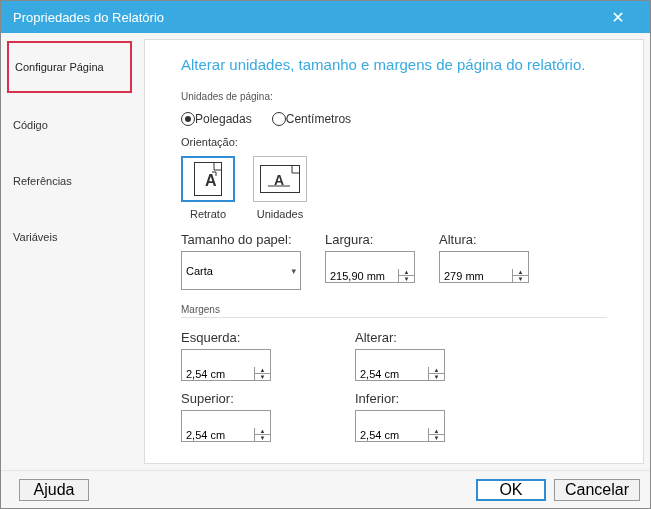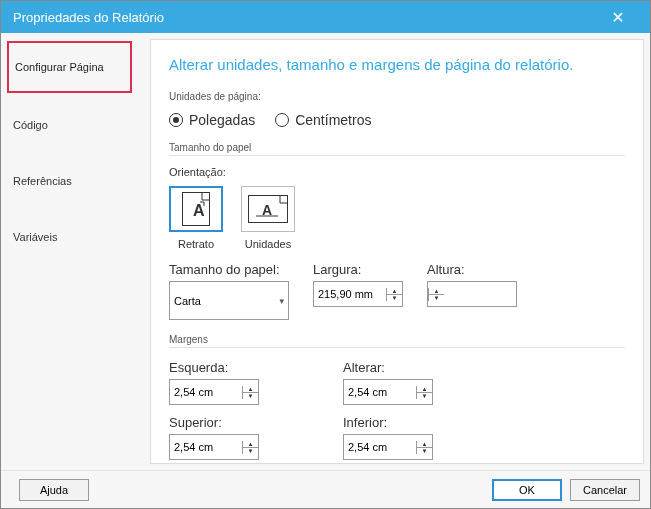--- a/index.html
+++ b/index.html
@@ -5,47 +5,47 @@
 * { box-sizing: border-box; margin: 0; padding: 0; font-family: "Segoe UI", Tahoma, sans-serif; }
 body { background: #fff; }
 .dialog { width: 651px; height: 509px; border: 1px solid #888; display: flex; flex-direction: column; }
 .titlebar { height: 32px; background: #38aae1; color: #fff; display: flex; align-items: center; padding: 12px 12px; font-size: 13px; }
 .titlebar .title { flex: 1; }
 .close-btn { width: 40px; height: 32px; display: flex; align-items: center; justify-content: center; cursor: pointer; font-size: 16px; font-weight: 300; }
 .body { flex: 1; display: flex; background: #f6f6f6; min-height: 0; }
 .sidebar { width: 137px; padding: 8px 6px; }
 .side-item { padding: 18px 6px; font-size: 11px; color: #333; margin-bottom: 8px; cursor: pointer; }
 .side-item.active { border: 2px solid #d9304c; color: #222; }
-.content { flex: 1; background: #fff; border: 1px solid #ddd; margin: 6px 6px 6px 12px; padding: 16px 18px; overflow: auto; }
+.content { flex: 1; background: #fff; border: 1px solid #ddd; margin: 6px 6px 6px 6px; padding: 16px 36px; overflow: auto; }
 .heading { font-size: 15px; color: #38aae1; margin-bottom: 18px; font-weight: 400; }
 .section-label { font-size: 10px; color: #555; margin-bottom: 10px; }
 .section-divider { margin-top: 14px; border-bottom: 1px solid #e0e0e0; padding-bottom: 2px; }
 .radio-row { display: flex; gap: 20px; margin-bottom: 6px; }
-.radio { display: flex; align-items: center; gap: 6px; font-size: 14px; color: #333; cursor: pointer; justify-content: center; }
+.radio { display: flex; align-items: center; font-size: 12px; color: #333; cursor: pointer; justify-content: center; }
 .radio .dot { width: 14px; height: 14px; border: 1px solid #333; border-radius: 50%; position: relative; }
 .radio.selected .dot::after { content: ""; position: absolute; top: 3px; left: 3px; width: 6px; height: 6px; background: #333; border-radius: 50%; }
 .orientation-row { display: flex; gap: 18px; margin-top: 8px; }
 .orient-opt { text-align: center; font-size: 11px; color: #333; cursor: pointer; }
 .orient-box { width: 54px; height: 46px; border: 1px solid #bbb; display: flex; align-items: center; justify-content: center; margin-bottom: 6px; background: #fff; }
 .orient-opt.selected .orient-box { border: 2px solid #2f8dd6; }
 .orient-box svg { display: block; }
 .field-row { display: flex; gap: 24px; margin-top: 12px; flex-wrap: wrap; }
 .field { display: flex; flex-direction: column; }
 .field-label { font-size: 13px; color: #333; margin-bottom: 4px; }
 .select { width: 120px; height: 39px; border: 1px solid #999; background: #fff; font-size: 11px; padding: 0 4px; display: flex; align-items: center; justify-content: space-between; cursor: pointer; }
 .select .chev { font-size: 9px; color: #555; }
-.spin { width: 90px; height: 26px; border: 1px solid #999; background: #fff; display: flex; align-items: center; }
+.spin { width: 90px; height: 32px; border: 1px solid #999; background: #fff; display: flex; align-items: flex-end; }
 .spin input { border: none; flex: 1; font-size: 11px; padding: 0 4px; outline: none; width: 60px; background: transparent; }
 .spin .arrows { width: 16px; border-left: 1px solid #999; display: flex; flex-direction: column; }
 .spin .arrows div { flex: 1; display: flex; align-items: center; justify-content: center; font-size: 6px; color: #333; cursor: pointer; border-bottom: 1px solid #999; line-height: 1; }
 .spin .arrows div:last-child { border-bottom: none; }
 .margins-grid { display: grid; grid-template-columns: 150px 150px; column-gap: 24px; row-gap: 10px; margin-top: 12px; }
 .footer { height: 38px; background: #f6f6f6; display: flex; align-items: center; padding: 0 10px; border-top: 1px solid #e5e5e5; }
 .footer .spacer { flex: 1; }
-.btn { min-width: 70px; height: 22px; border: 1px solid #999; background: #f2f2f2; font-size: 11px; display: flex; align-items: center; justify-content: center; cursor: pointer; margin-left: 8px; padding: 0 10px; }
+.btn { min-width: 70px; height: 22px; border: 1px solid #999; background: #f2f2f2; font-size: 16px; display: flex; align-items: center; justify-content: center; cursor: pointer; margin-left: 8px; padding: 0 10px; }
 .btn.primary { border: 2px solid #2f8dd6; color: #000; background: #fff; }
 </style>
 </head>
 <body>
 
 <div class="dialog">
   <div class="titlebar">
     <span class="title">Propriedades do Relatório</span>
     <div class="close-btn">
       <span>✕</span>
@@ -68,21 +68,20 @@
         <div class="radio selected">
           <span class="dot"></span>
           <span>Polegadas</span>
         </div>
         <div class="radio">
           <span class="dot"></span>
           <span>Centímetros</span>
         </div>
       </div>
 
-      <div class="section-label section-divider">Tamanho do papel</div>
       <div style="margin-top:10px;font-size:11px;color:#333;">Orientação:</div>
       <div class="orientation-row">
         <div class="orient-opt selected">
           <div class="orient-box">
             <svg width="28" height="34" viewBox="0 0 28 34">
                 <rect x="0.5" y="0.5" width="27" height="33" fill="#fff" stroke="#333"></rect>
                 <polyline points="20,0.5 20,8 27.5,8" fill="none" stroke="#333"></polyline>
                 <text x="11" y="24" font-family="serif" font-size="16" font-weight="bold" fill="#333">A</text>
                 <polyline points="18,10 22,10 22,14" fill="none" stroke="#333" stroke-width="1"></polyline>
               </svg>
@@ -116,20 +115,21 @@
             <input value="215,90 mm" style="">
             <div class="arrows">
               <div>▲</div>
               <div>▼</div>
             </div>
           </div>
         </div>
         <div class="field">
           <span class="field-label">Altura:</span>
           <div class="spin">
+            <input value="279 mm" style="">
             <div class="arrows">
               <div>▲</div>
               <div>▼</div>
             </div>
           </div>
         </div>
       </div>
 
       <div class="section-label section-divider">Margens</div>
 

